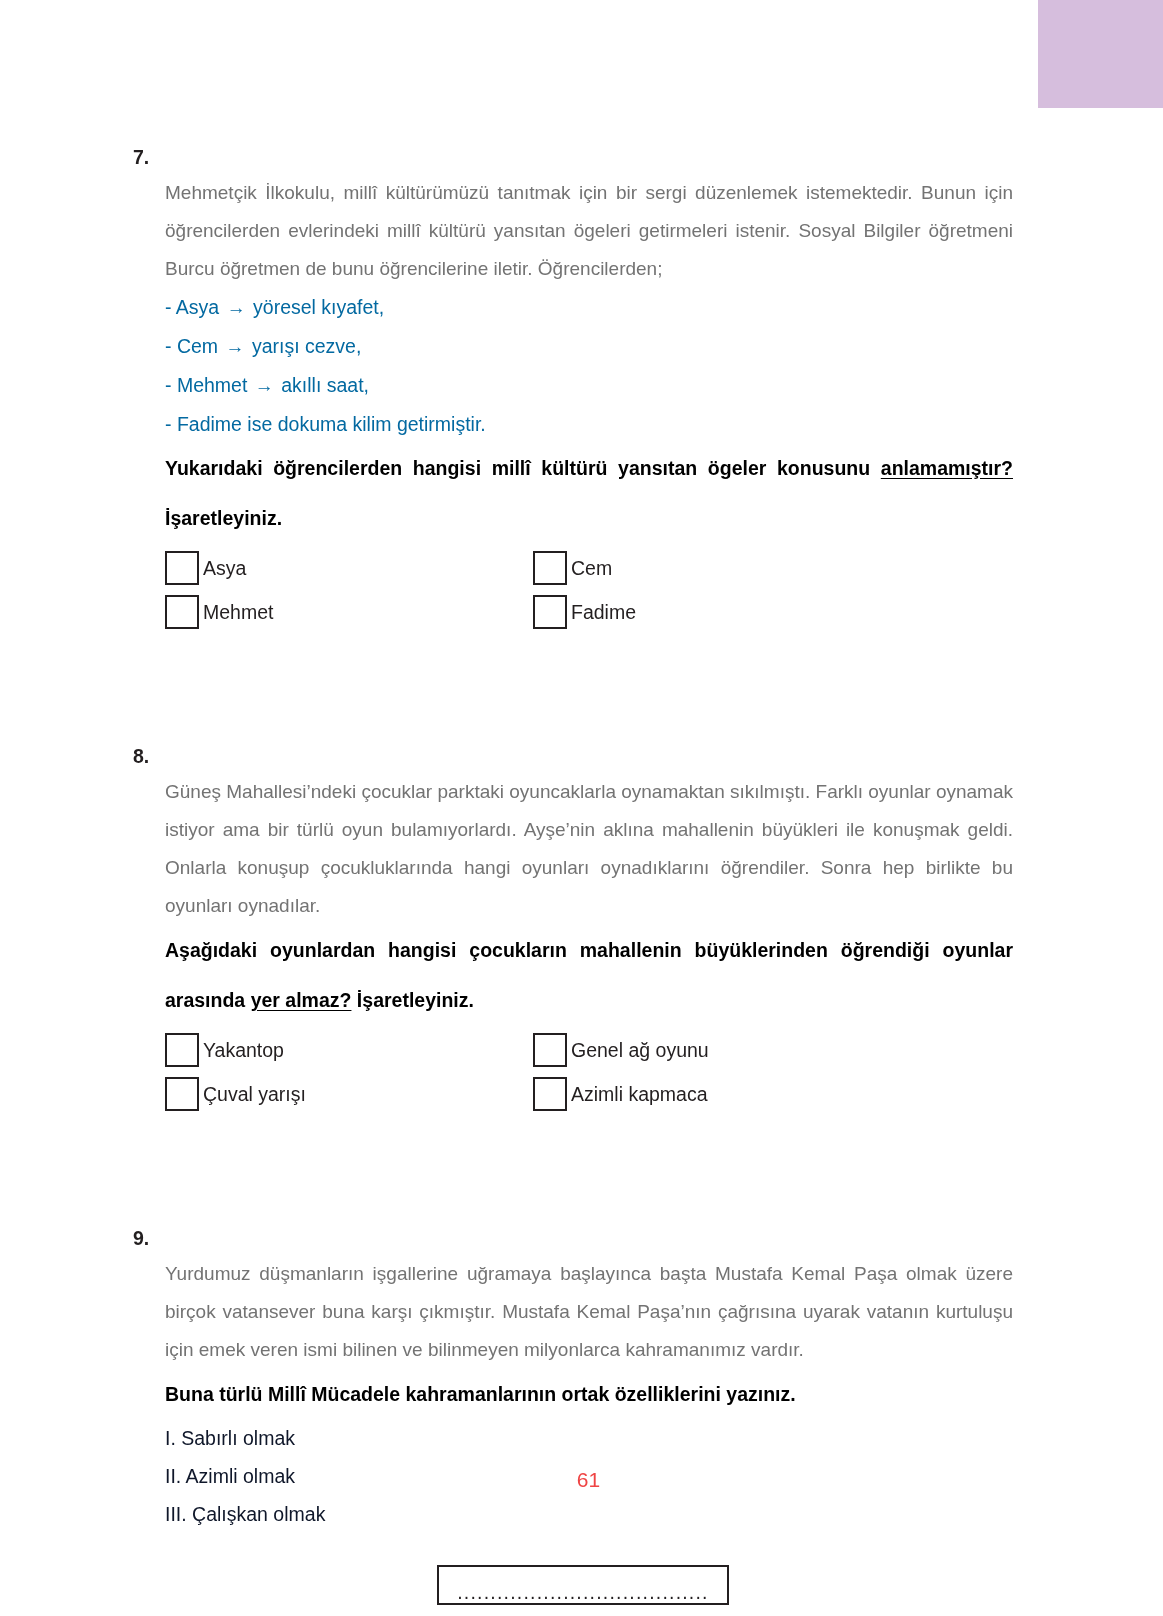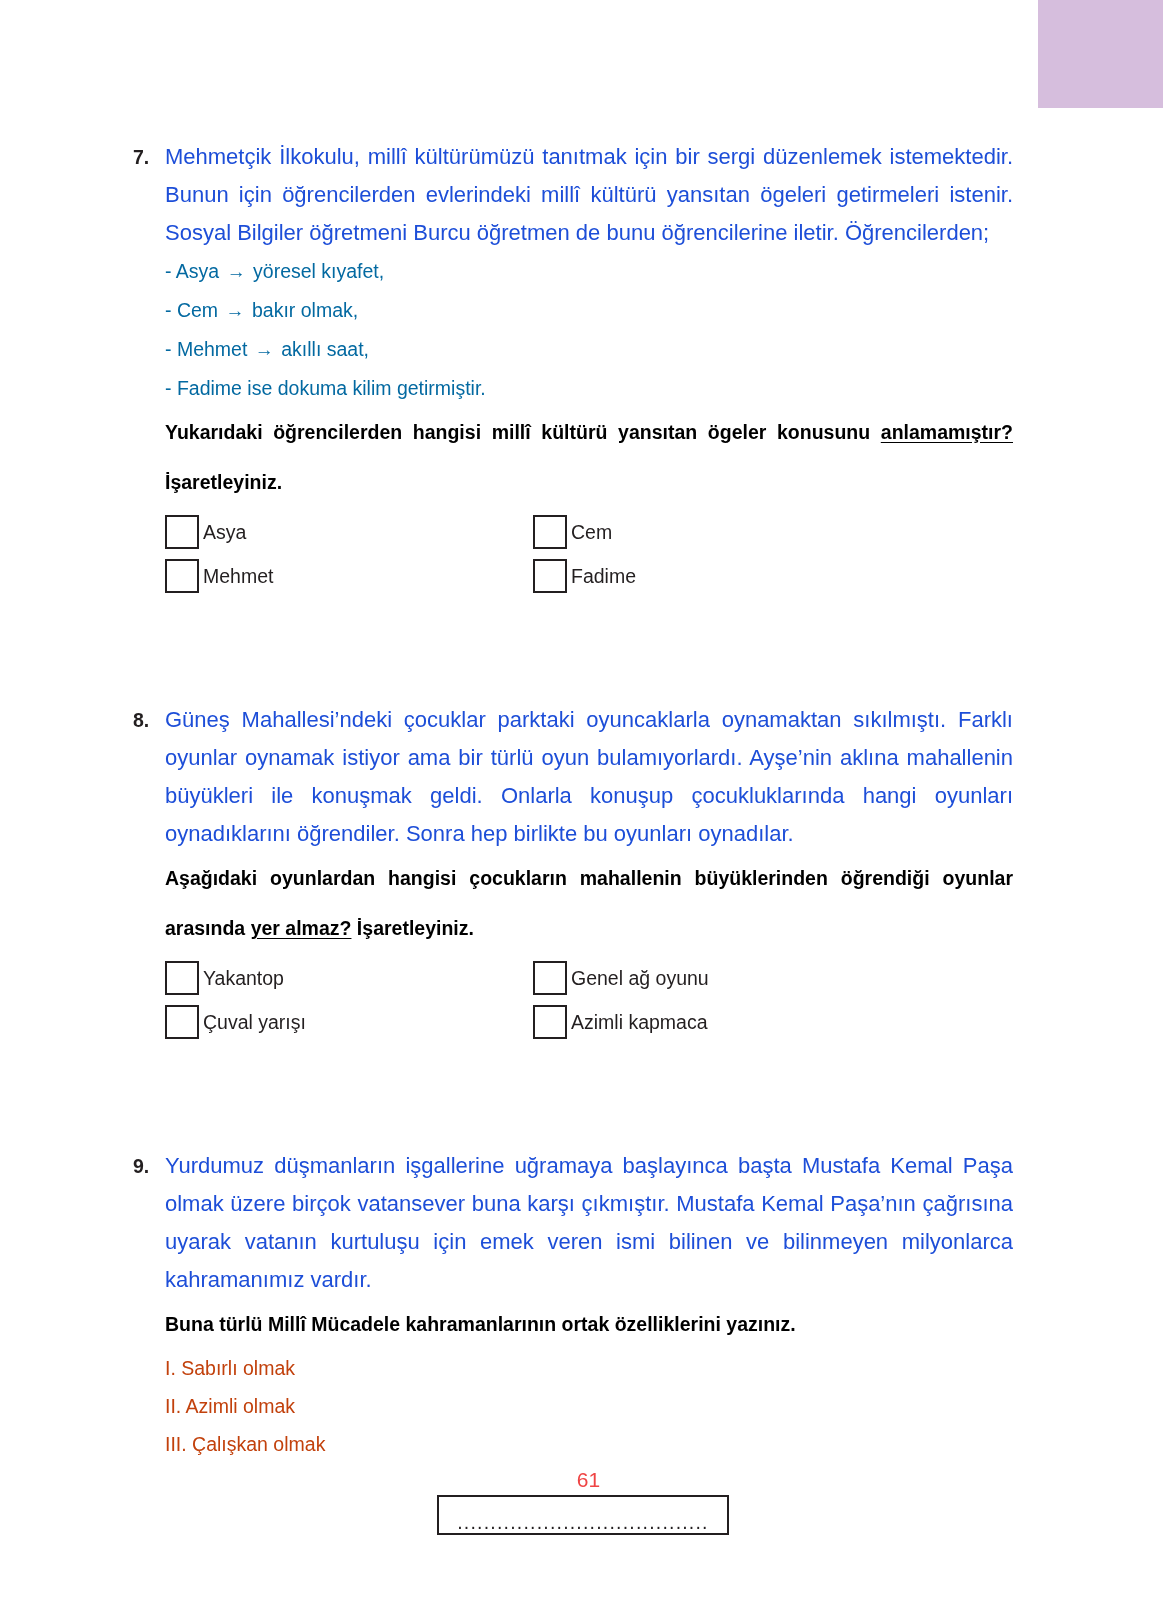--- a/index.html
+++ b/index.html
@@ -57,27 +57,28 @@
     line-height: 38px;
     color: #231f20;
   }
   .q-num.regular-dot {
     font-weight: bold;
   }
   .q-body {
     flex: 1 1 auto;
   }
   p.para {
-    font-size: 22px;
+    font-size: 19px;
     line-height: 38px;
     text-align: justify;
     text-justify: inter-word;
-    color: #1d4ed8;
+    color: #737373;
     -webkit-hyphens: none;
     hyphens: none;
+    margin-top: 36px;
   }
 
   p.bold-q {
     font-size: 19.5px;
     line-height: 50px;
     font-weight: bold;
     text-align: justify;
     color: #000000;
   }
   p.bold-q.nojust { text-align: left; }
@@ -121,21 +122,21 @@
     white-space: nowrap;
   }
 
   
   .roman-list {
     margin-top: 0;
   }
   .roman-item {
     font-size: 19.5px;
     line-height: 38px;
-    color: #c2410c;
+    color: #0f172a;
   }
 
   
   .answer-box-wrap {
     display: flex;
     justify-content: center;
     margin-top: 32px;
     padding-right: 12px;
   }
   .answer-box {
@@ -188,21 +189,21 @@
             <span>-</span>
             <span>Asya</span>
             <span class="arrow">→</span>
             <span>yöresel kıyafet,</span>
           </div>
 
           <div class="list-line">
             <span>-</span>
             <span>Cem</span>
             <span class="arrow">→</span>
-            <span>bakır olmak,</span>
+            <span>yarışı cezve,</span>
           </div>
 
           <div class="list-line">
             <span>-</span>
             <span>Mehmet</span>
             <span class="arrow">→</span>
             <span>akıllı saat,</span>
           </div>
 
           <div class="list-line">- Fadime ise dokuma kilim getirmiştir.</div>

